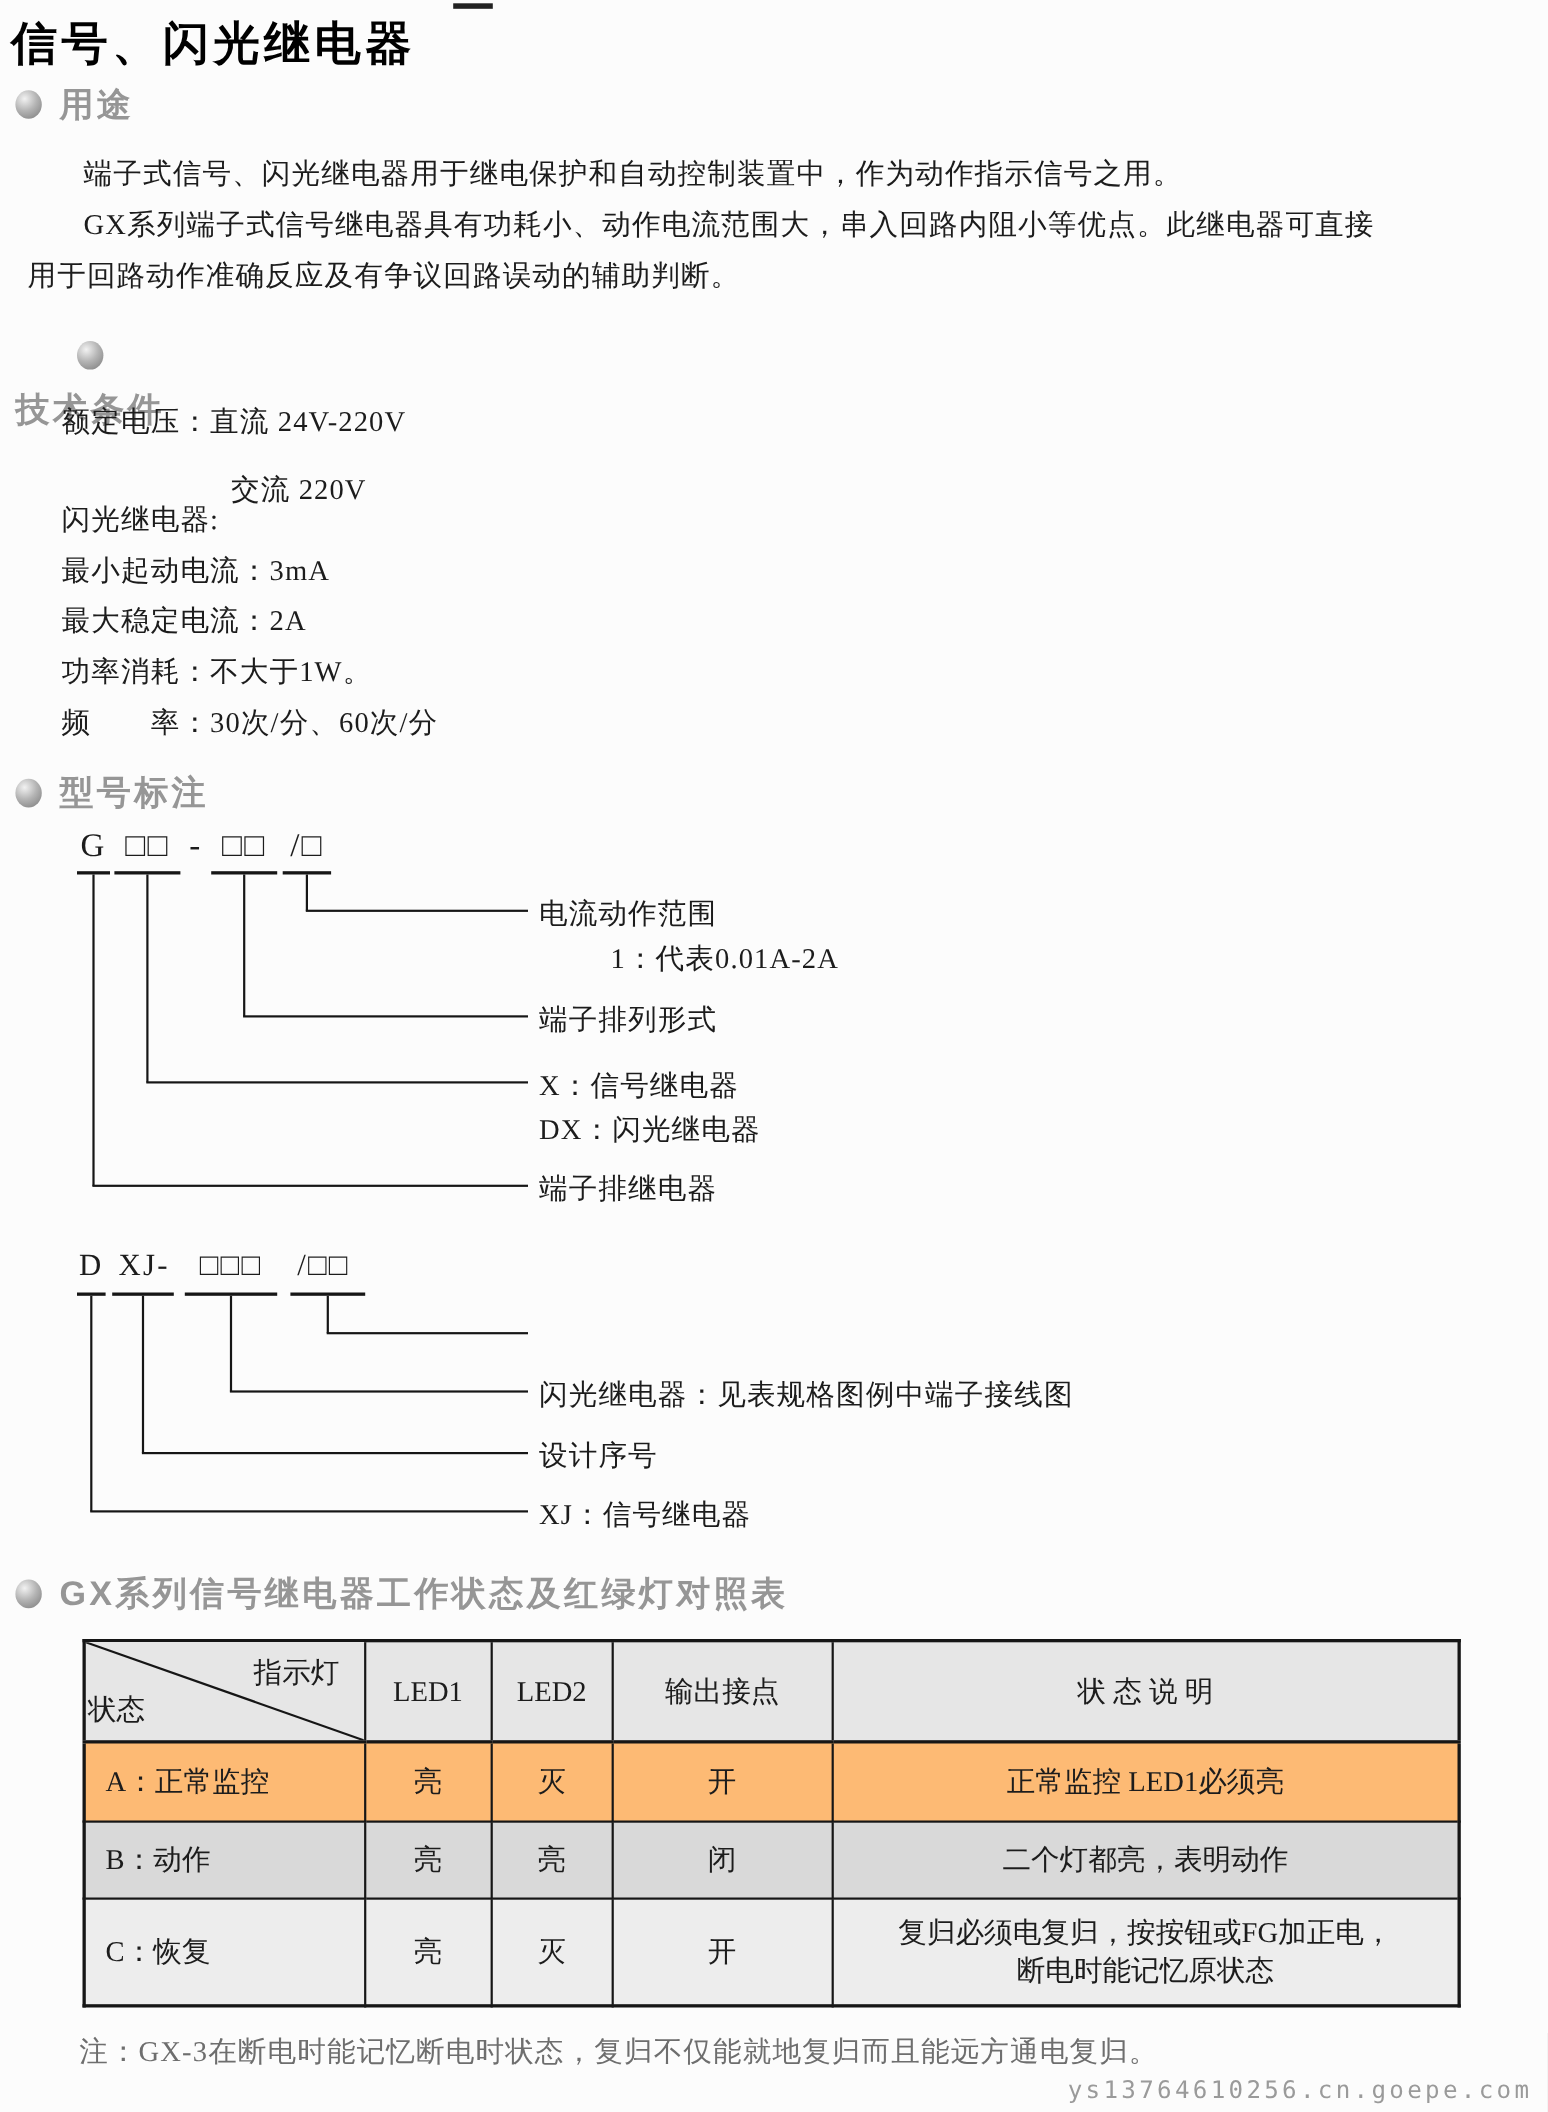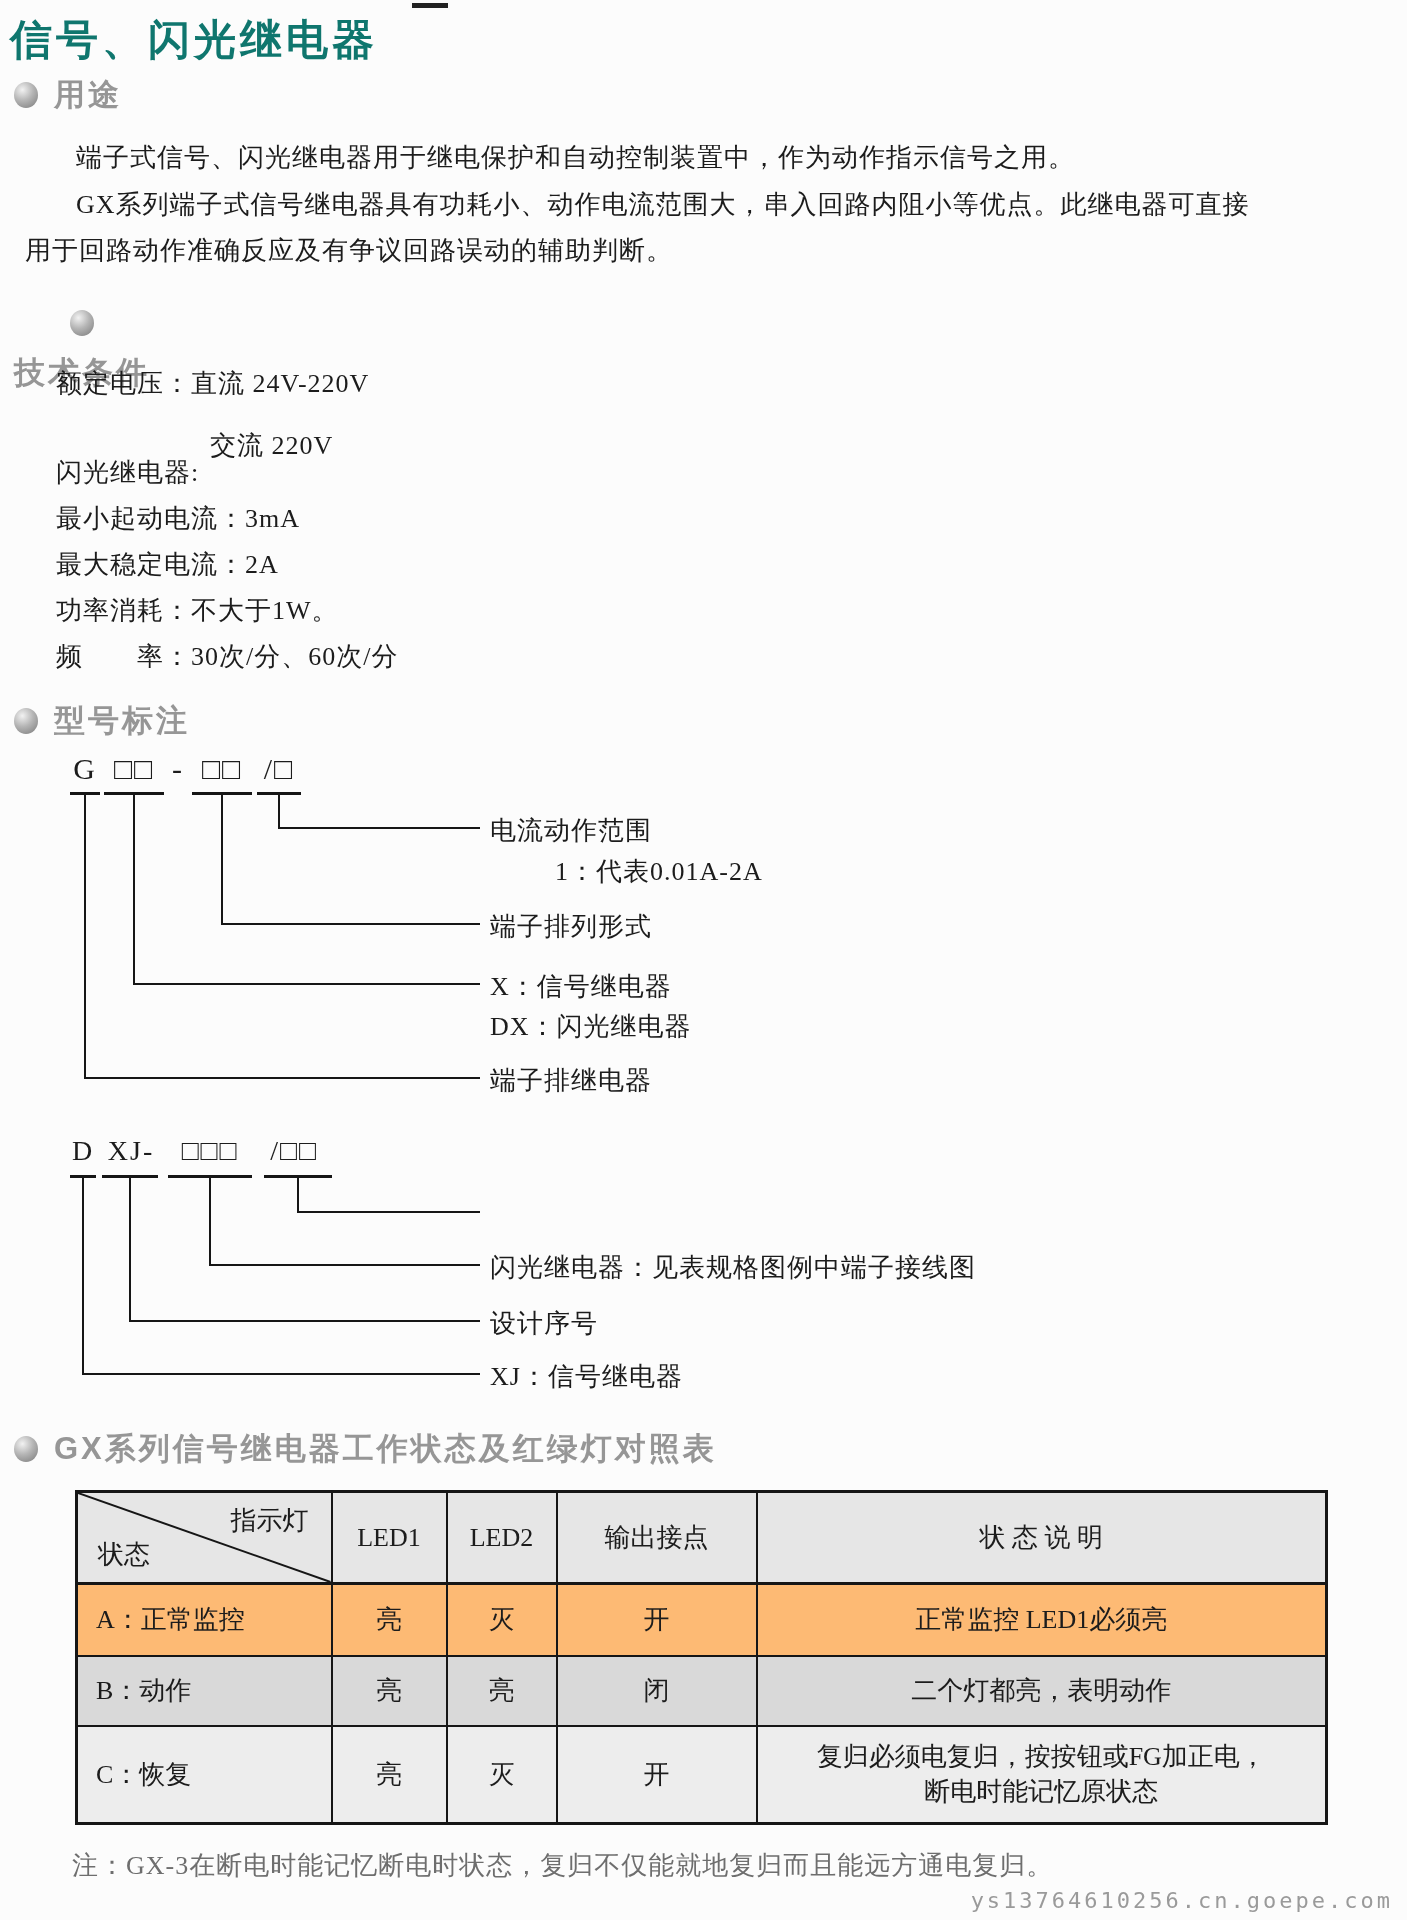--- a/index.html
+++ b/index.html
@@ -1,21 +1,21 @@
 <!DOCTYPE html>
 <html><head>
 <meta charset="utf-8">
 <style>
   html,body{margin:0;padding:0;background:#e9e9e9;}
   #page{position:relative;width:1407px;height:1920px;background:#fcfcfc;overflow:hidden;
         font-family:"Liberation Serif","DejaVu Serif",serif;color:#1c1c1c;}
   .abs{position:absolute;white-space:nowrap;}
   
   .page-title{font-family:"Liberation Sans","DejaVu Sans",sans-serif;font-weight:bold;
-              font-size:42px;color:#0f766e;letter-spacing:4px;}
+              font-size:42px;color:#000000;letter-spacing:4px;}
   .sec{display:flex;align-items:center;gap:16px;}
   .bullet{width:24px;height:26px;border-radius:50%;
           background:radial-gradient(circle at 35% 30%,#f2f2f2,#b5b5b5 45%,#7e7e7e 95%);
           flex:0 0 auto;}
   .sec-title{font-family:"Liberation Sans","DejaVu Sans",sans-serif;font-weight:bold;
              font-size:31px;color:#969696;letter-spacing:3px;}
   
   .bline{font-size:26px;letter-spacing:1px;}
   
   .dgm{position:absolute;}
@@ -27,21 +27,21 @@
   .dlabel{position:absolute;font-size:26px;letter-spacing:1px;white-space:nowrap;}
   
   table.gx{border-collapse:collapse;table-layout:fixed;width:1250px;
            border:3px solid #161616;}
   table.gx td{border:2px solid #161616;font-size:26px;text-align:center;
               vertical-align:middle;padding:0;}
   table.gx tr.hdr td{border-bottom:3px solid #161616;background:#e6e6e6;}
   td.corner{position:relative;}
   td.corner svg{position:absolute;left:0;top:0;width:100%;height:100%;}
   .corner-top{position:absolute;top:10px;right:22px;font-size:26px;}
-  .corner-bot{position:absolute;bottom:10px;left:20px;font-size:26px;}
+  .corner-bot{position:absolute;bottom:10px;left:2px;font-size:26px;}
   .state-cell{text-align:left !important;padding-left:18px !important;}
   .desc2{font-size:26px;}
   .note{font-size:26px;color:#6e6e6e;letter-spacing:1px;}
   .watermark{font-family:"DejaVu Sans Mono","Liberation Mono",monospace;
              font-size:22px;color:#9a9a9a;letter-spacing:3px;}
   .artifact{position:absolute;background:#222;}
 </style>
 </head>
 <body>
 

